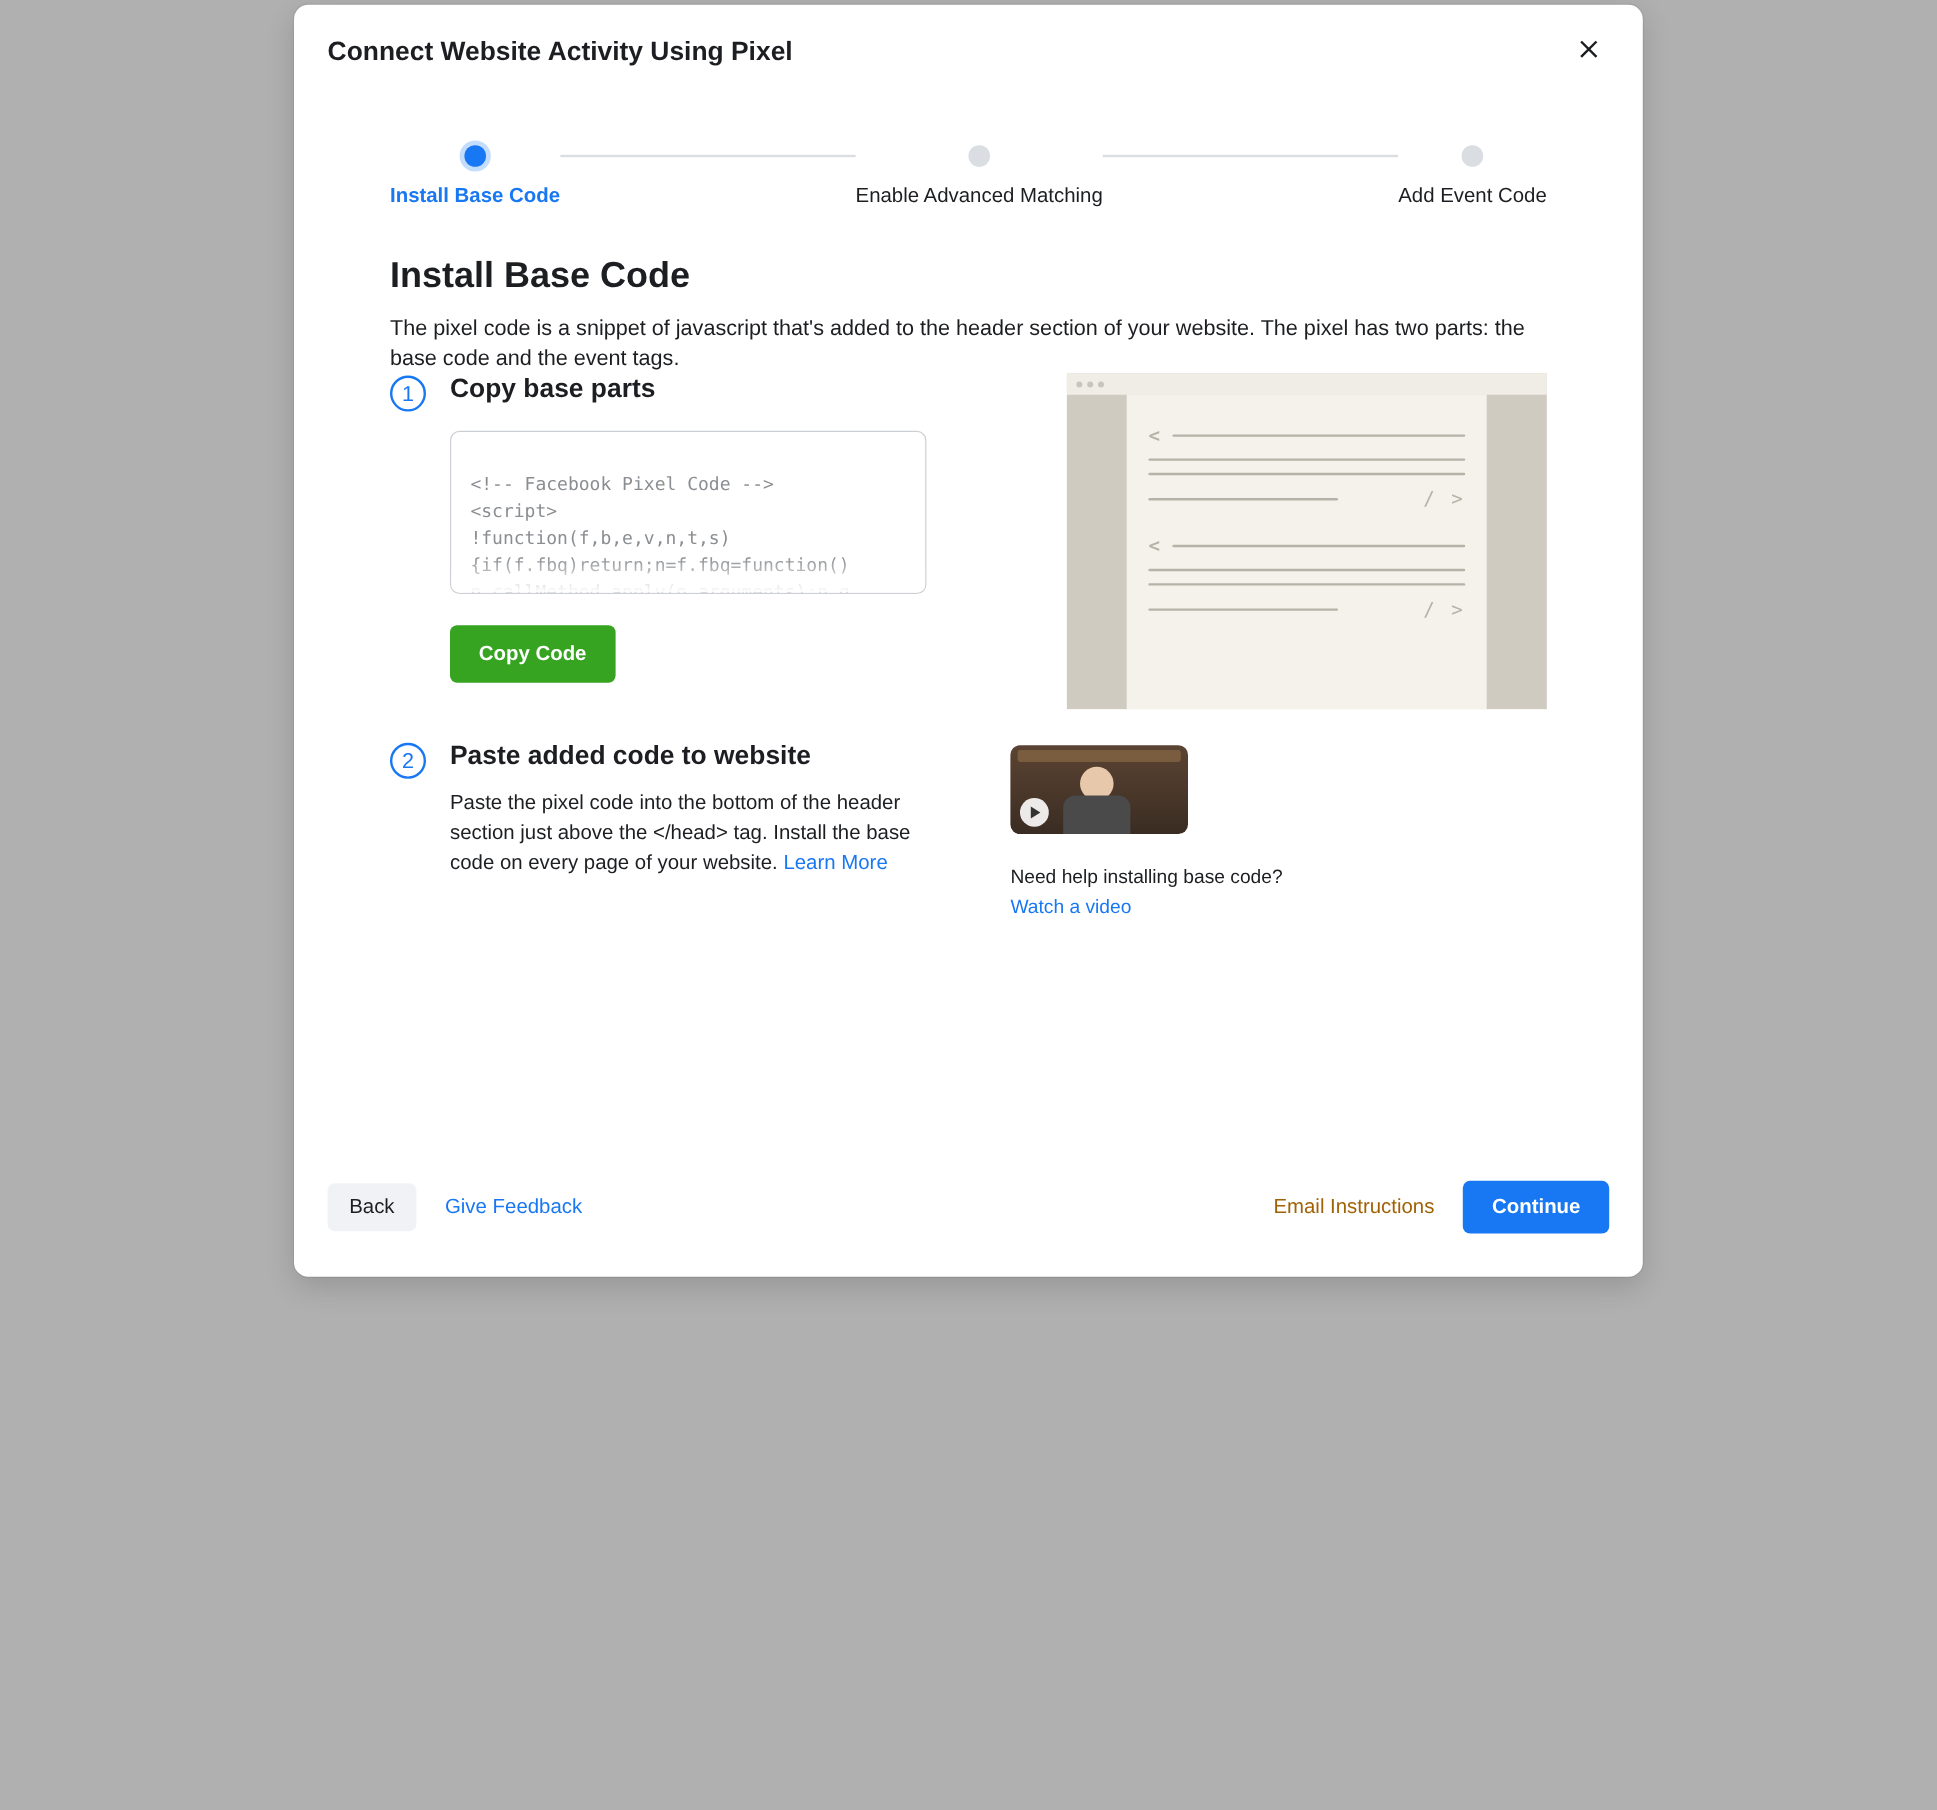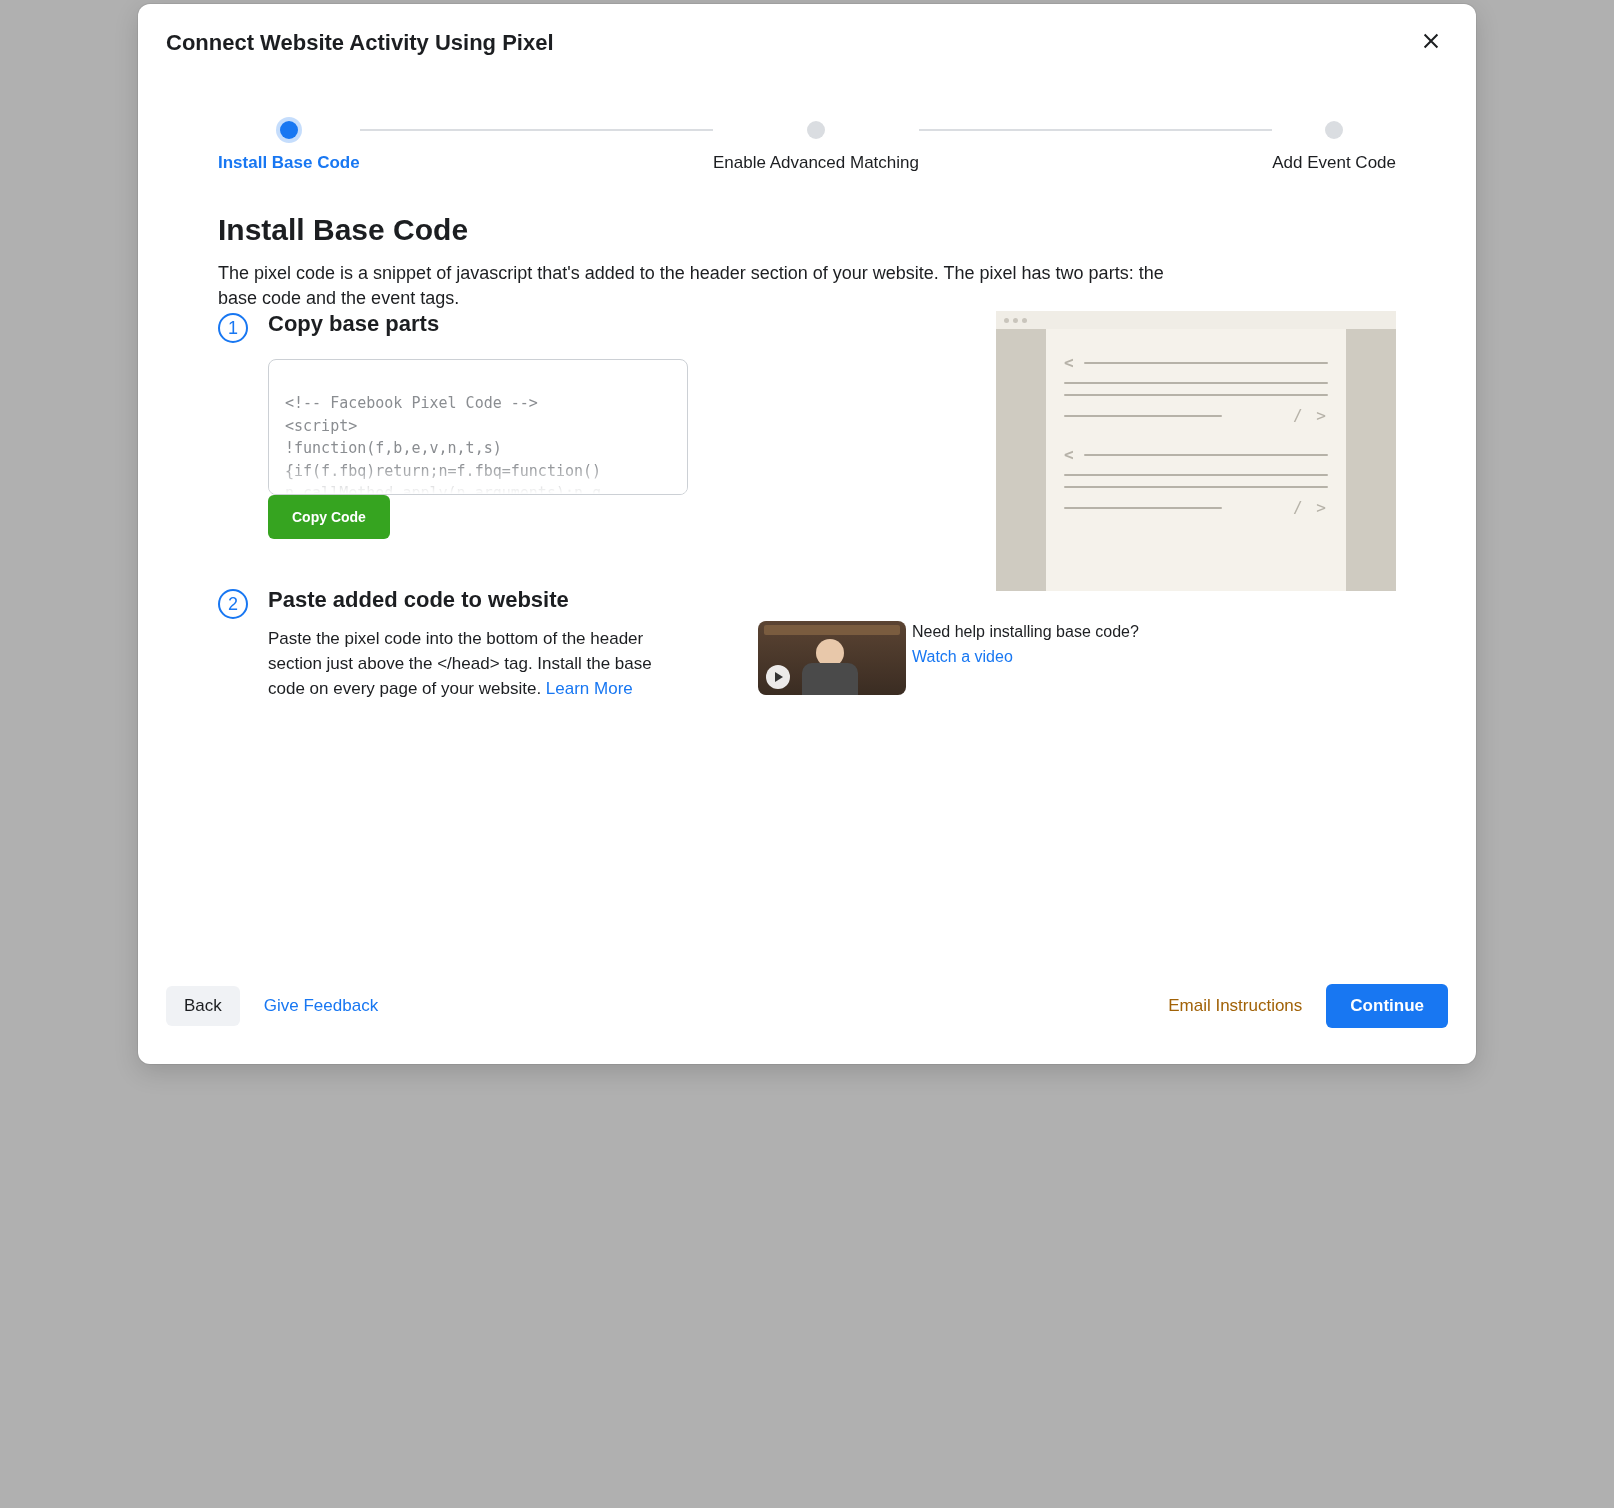--- a/index.html
+++ b/index.html
@@ -6,21 +6,21 @@
   html, body { height: 100%; }
   body {
     font-family: -apple-system, BlinkMacSystemFont, "Segoe UI", Helvetica, Arial, sans-serif;
     background: #b0b0b0;
     display: flex;
     align-items: stretch;
     justify-content: center;
   }
   .modal {
     background: #fff;
-    width: 1338px;
+    width: 1124px;
     height: 1060px;
     margin: 4px;
     border-radius: 12px;
     box-shadow: 0 0 0 1px rgba(0,0,0,0.06), 0 8px 24px rgba(0,0,0,0.15);
     display: flex;
     flex-direction: column;
     position: relative;
     overflow: hidden;
   }
   .modal-header {
@@ -150,26 +150,27 @@
     white-space: pre;
     position: relative;
   }
   .code-box::after {
     content:"";
     position:absolute; left:0; right:0; bottom:0; height:30px;
     background: linear-gradient(rgba(255,255,255,0), #fff);
   }
 
   .copy-btn {
+    margin-top: 26px;
     background: #36a420;
     color: #fff;
     border: none;
     border-radius: 6px;
     padding: 14px 24px;
-    font-size: 14px;
+    font-size: 17px;
     font-weight: 700;
     cursor: pointer;
   }
 
   .illus {
     width: 400px;
     align-self: flex-end;
     background: #e4e0d8;
     border-radius: 0;
     overflow: hidden;
@@ -188,22 +189,23 @@
   .illus-page { flex:1; background:#f5f2eb; padding: 24px 18px; display:flex; flex-direction:column; gap:12px; }
   .code-block { display:flex; flex-direction:column; gap:10px; margin-bottom:8px; }
   .cline { display:flex; align-items:center; gap:10px; }
   .angle { color:#b6b2a8; font-family: ui-monospace, monospace; font-size:16px; font-weight:600; }
   .bar { height:2px; background:#b6b2a8; flex:1; border-radius:1px; }
   .short { flex:0 0 60%; }
   .tag-close { margin-left:auto; color:#b6b2a8; font-family:ui-monospace,monospace; font-size:16px; letter-spacing:2px; }
 
   .help-row {
     display:flex;
-    gap: 6px;
+    gap: 26px;
     align-items:flex-start;
+    flex-direction:column;
   }
   .video-thumb {
     width: 148px; height: 74px;
     border-radius: 8px;
     background: linear-gradient(#5b4433,#3a2c22);
     position: relative;
     overflow: hidden;
     flex-shrink: 0;
   }
   .shelf { position:absolute; top:4px; left:6px; right:6px; height:10px; background:#7a5c3f; border-radius:2px; }

